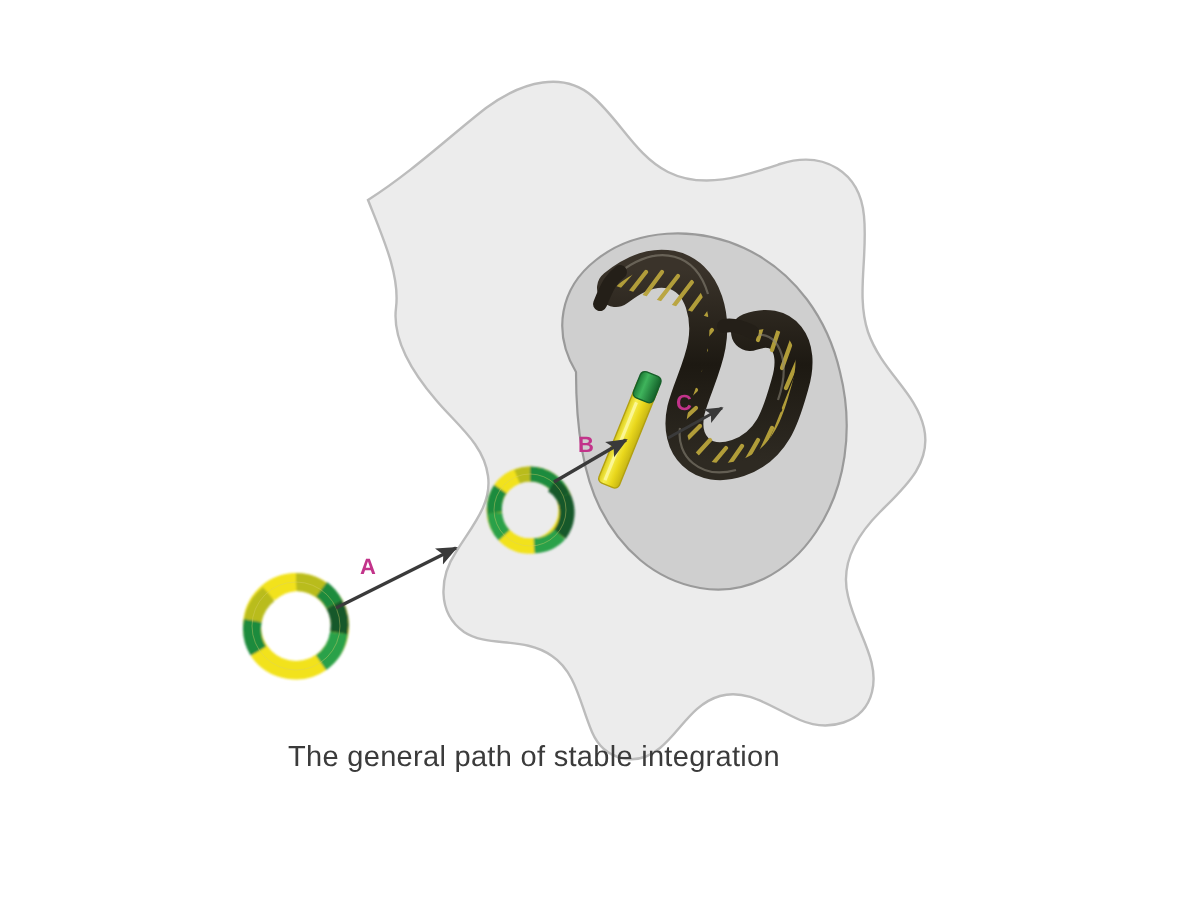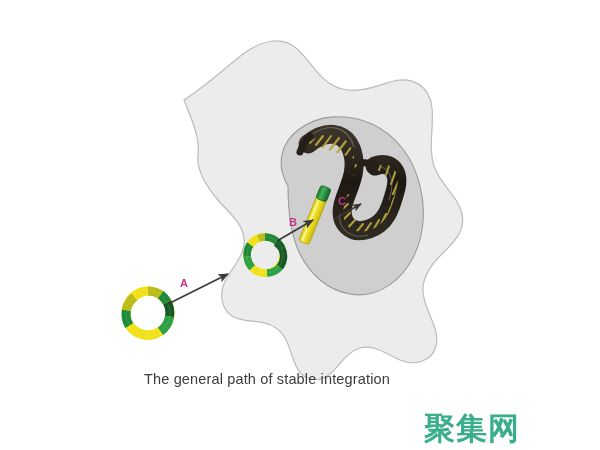--- a/index.html
+++ b/index.html
@@ -231,15 +231,14 @@
 
     <g>
       <line x1="334" y1="219" x2="361" y2="204" stroke="#3a3a3a" stroke-width="1.5" marker-end="url(#arrowHead)"></line>
     </g>
     <text class="label-text" x="342" y="205" text-anchor="middle">C</text>
 
   </svg>
 
   <div class="caption">The general path of stable integration</div>
 
-  <div class="watermark">聚集网</div>
 
 </div>
 
 </body></html>

